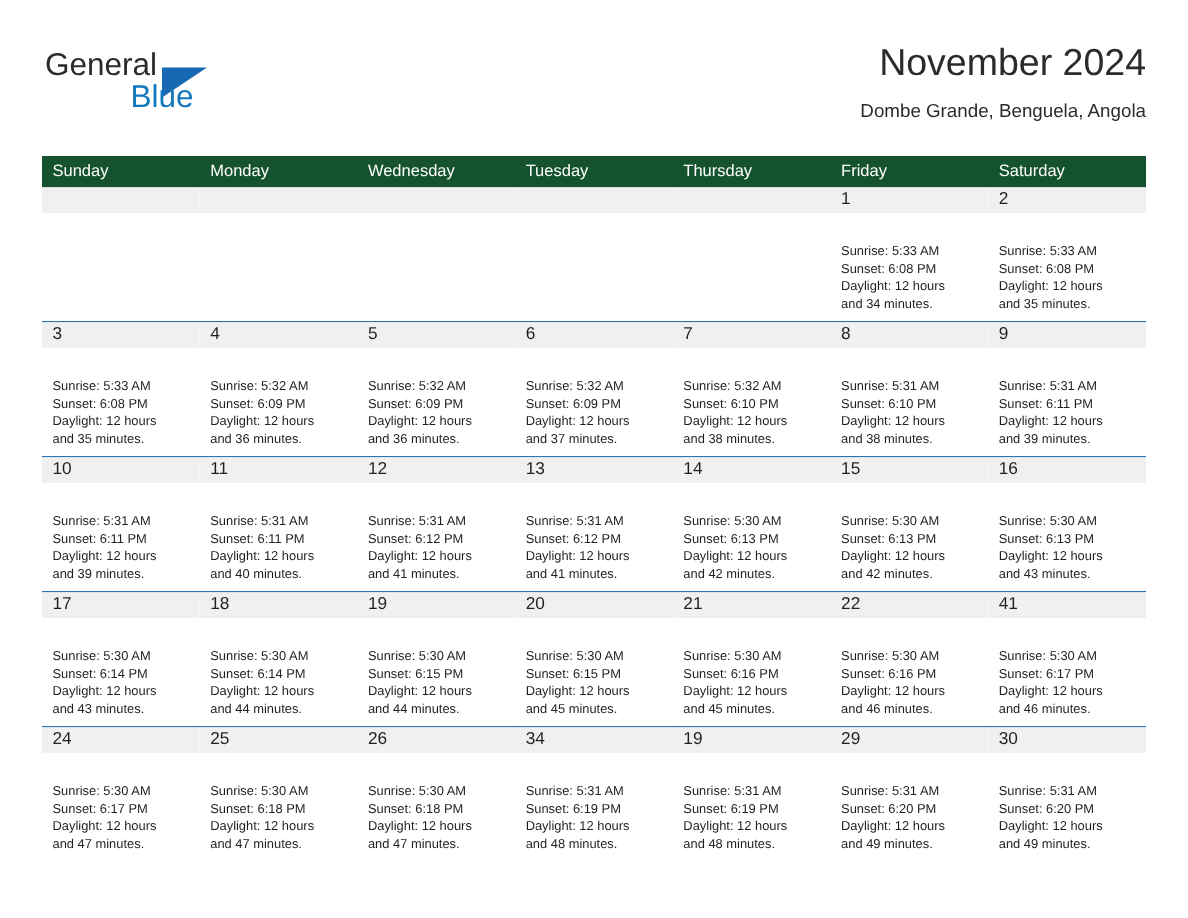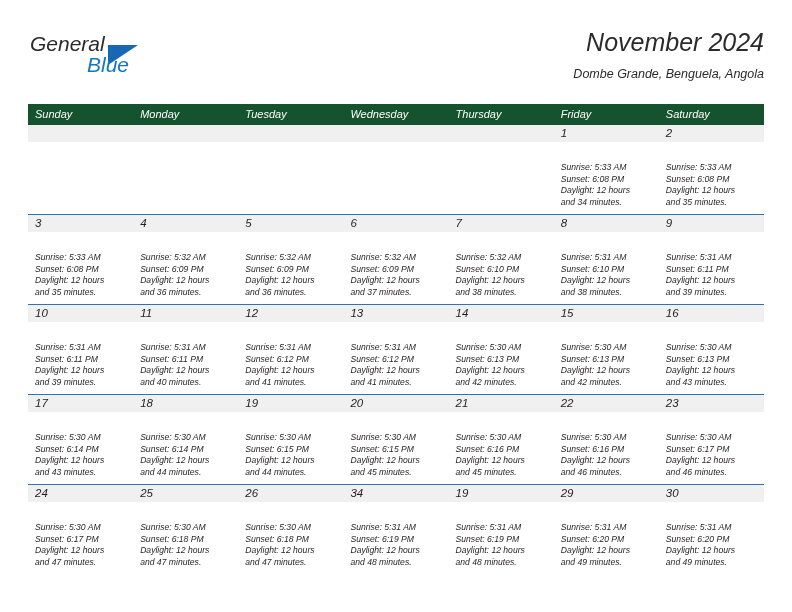--- a/index.html
+++ b/index.html
@@ -13,21 +13,20 @@
     font-family: "Liberation Sans", sans-serif;
     color: #231f20;
     overflow: hidden;
   }
 
   .page {
     position: relative;
     width: 792px;
     height: 456px;
     box-sizing: border-box;
-    font-style: italic;
   }
 
   
   .header {
     position: absolute;
     left: 28px;
     top: 26px;
     width: 736px;
     height: 72px;
   }
@@ -174,22 +173,22 @@
       <div class="cal-subtitle">Dombe Grande, Benguela, Angola</div>
     </div>
 
   </div>
 
   <div class="calendar">
 
     <div class="weekhead">
       <div>Sunday</div>
       <div>Monday</div>
+      <div>Wednesday</div>
       <div>Tuesday</div>
-      <div>Wednesday</div>
       <div>Thursday</div>
       <div>Friday</div>
       <div>Saturday</div>
     </div>
 
     <div id="weeks-container">
         <div class="week">
           <div class="day empty">
             <div class="datebar"></div>
           </div>
@@ -403,21 +402,21 @@
           <div class="day">
             <div class="datebar">22</div>
             <div class="info">
               <div>Sunrise: 5:30 AM</div>
               <div>Sunset: 6:16 PM</div>
               <div>Daylight: 12 hours</div>
               <div>and 46 minutes.</div>
             </div>
           </div>
           <div class="day">
-            <div class="datebar">23</div>
+            <div class="datebar">41</div>
             <div class="info">
               <div>Sunrise: 5:30 AM</div>
               <div>Sunset: 6:17 PM</div>
               <div>Daylight: 12 hours</div>
               <div>and 46 minutes.</div>
             </div>
           </div>
         </div>
         <div class="week">
           <div class="day">

